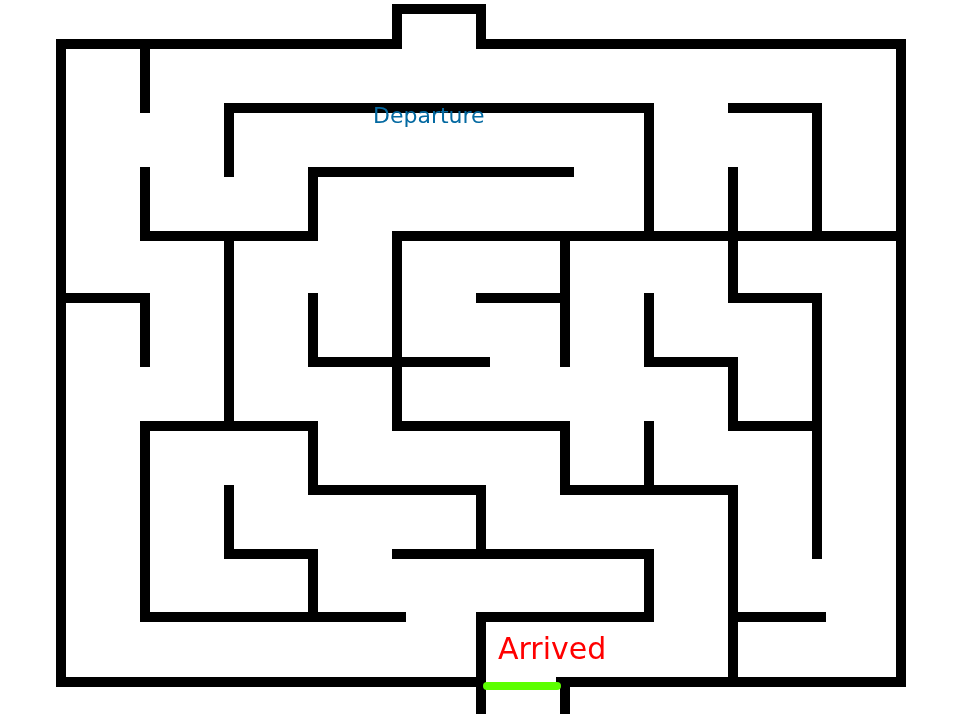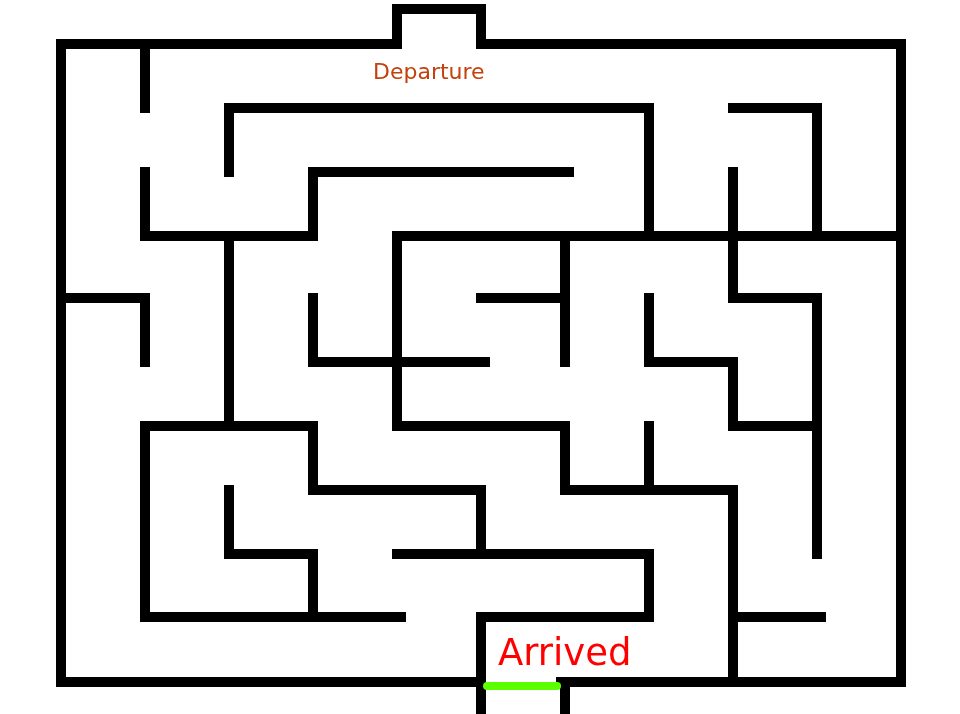--- a/index.html
+++ b/index.html
@@ -29,21 +29,21 @@
       line-height: 1;
     }
     #departure-label {
       left: 373px;
       top: 61px;
       font-size: 22px;
     }
     #arrived-label {
       left: 498px;
       top: 634px;
-      font-size: 37px;
+      font-size: 30px;
     }
   </style>
 </head>
 <body>
 
 <svg id="maze-canvas" viewBox="0 0 960 714" xmlns="http://www.w3.org/2000/svg">
   <g id="walls-group">
       <line x1="61" y1="44" x2="397" y2="44" stroke="#000000" stroke-width="10" stroke-linecap="square"></line>
       <line x1="397" y1="44" x2="397" y2="9" stroke="#000000" stroke-width="10" stroke-linecap="square"></line>
       <line x1="397" y1="9" x2="481" y2="9" stroke="#000000" stroke-width="10" stroke-linecap="square"></line>
@@ -97,15 +97,15 @@
       <line x1="145" y1="617" x2="401" y2="617" stroke="#000000" stroke-width="10" stroke-linecap="square"></line>
       <line x1="397" y1="554" x2="649" y2="554" stroke="#000000" stroke-width="10" stroke-linecap="square"></line>
       <line x1="649" y1="554" x2="649" y2="617" stroke="#000000" stroke-width="10" stroke-linecap="square"></line>
       <line x1="481" y1="617" x2="649" y2="617" stroke="#000000" stroke-width="10" stroke-linecap="square"></line>
       <line x1="481" y1="617" x2="481" y2="682" stroke="#000000" stroke-width="10" stroke-linecap="square"></line>
       <line x1="737" y1="617" x2="821" y2="617" stroke="#000000" stroke-width="10" stroke-linecap="square"></line>
     </g>
   <line id="exit-marker" x1="487" y1="686" x2="557" y2="686" stroke="#5cff00" stroke-width="8" stroke-linecap="round"></line>
 </svg>
 
-<div id="departure-label" class="label" style="color: #c2410c;">Departure</div>
+<div id="departure-label" class="label" style="color: #0369a1; margin-top: 44px;">Departure</div>
 
 <div id="arrived-label" class="label" style="color: rgb(255, 0, 0);">Arrived</div>
 
 </body></html>

